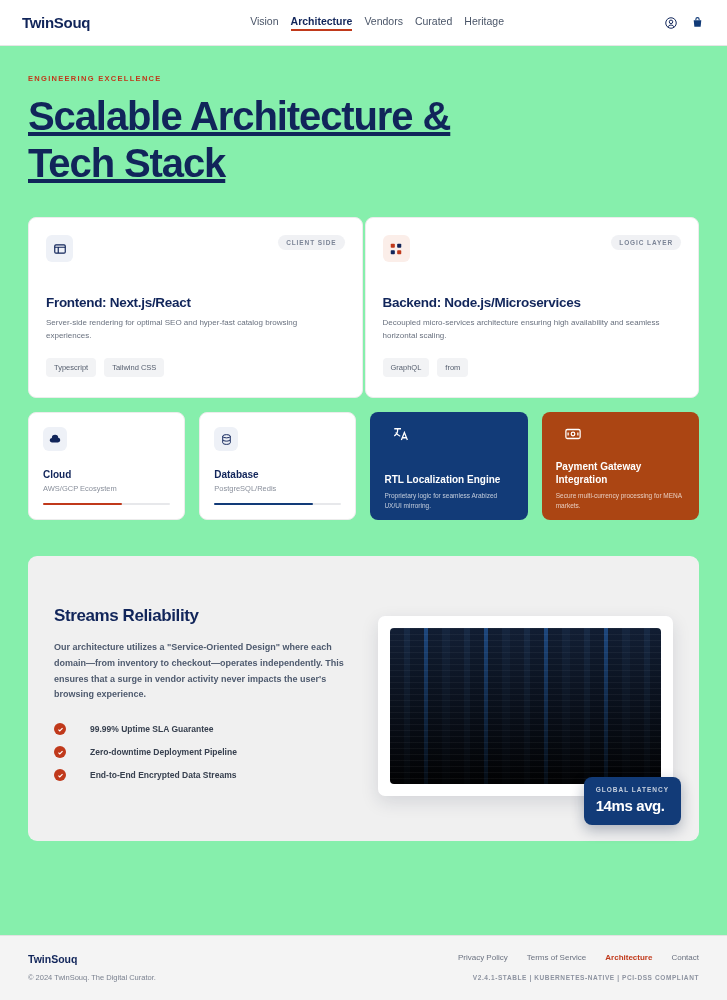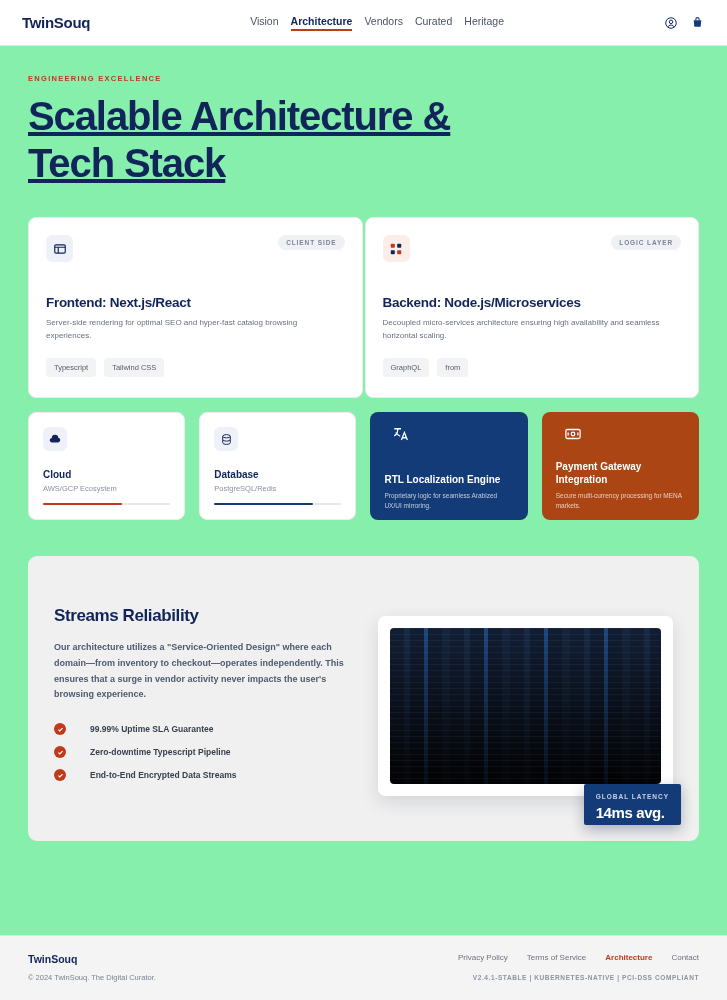--- a/index.html
+++ b/index.html
@@ -309,22 +309,22 @@
       repeating-linear-gradient(180deg,
         rgba(255,255,255,0.045) 0px, rgba(255,255,255,0.045) 1px,
         rgba(0,0,0,0) 1px, rgba(0,0,0,0) 6px);
   }
   .latency-badge {
     position: absolute;
     right: -8px;
     bottom: -12px;
     background: #123b78;
     color: #fff;
-    border-radius: 2px;
-    padding: 9px 12px 4px 12px;
+    border-radius: 8px;
+    padding: 9px 12px 11px 12px;
     box-shadow: 0 5px 14px rgba(10,25,60,0.3);
   }
   .latency-label {
     font-size: 6.5px;
     font-weight: bold;
     letter-spacing: 1px;
     color: rgba(255,255,255,0.75);
     text-transform: uppercase;
   }
   .latency-value {
@@ -502,21 +502,21 @@
               </svg>
             </span>
             <span class="check-label">99.99% Uptime SLA Guarantee</span>
           </div>
           <div class="check-row">
             <span class="check-dot">
               <svg width="7" height="7" viewBox="0 0 24 24" fill="none" stroke="#ffffff" stroke-width="4">
                 <path d="M5 12.5l4.5 4.5L19 7"></path>
               </svg>
             </span>
-            <span class="check-label">Zero-downtime Typescript Pipeline</span>
+            <span class="check-label">Zero-downtime Deployment Pipeline</span>
           </div>
           <div class="check-row">
             <span class="check-dot">
               <svg width="7" height="7" viewBox="0 0 24 24" fill="none" stroke="#ffffff" stroke-width="4">
                 <path d="M5 12.5l4.5 4.5L19 7"></path>
               </svg>
             </span>
             <span class="check-label">End-to-End Encrypted Data Streams</span>
           </div>
         </div>

